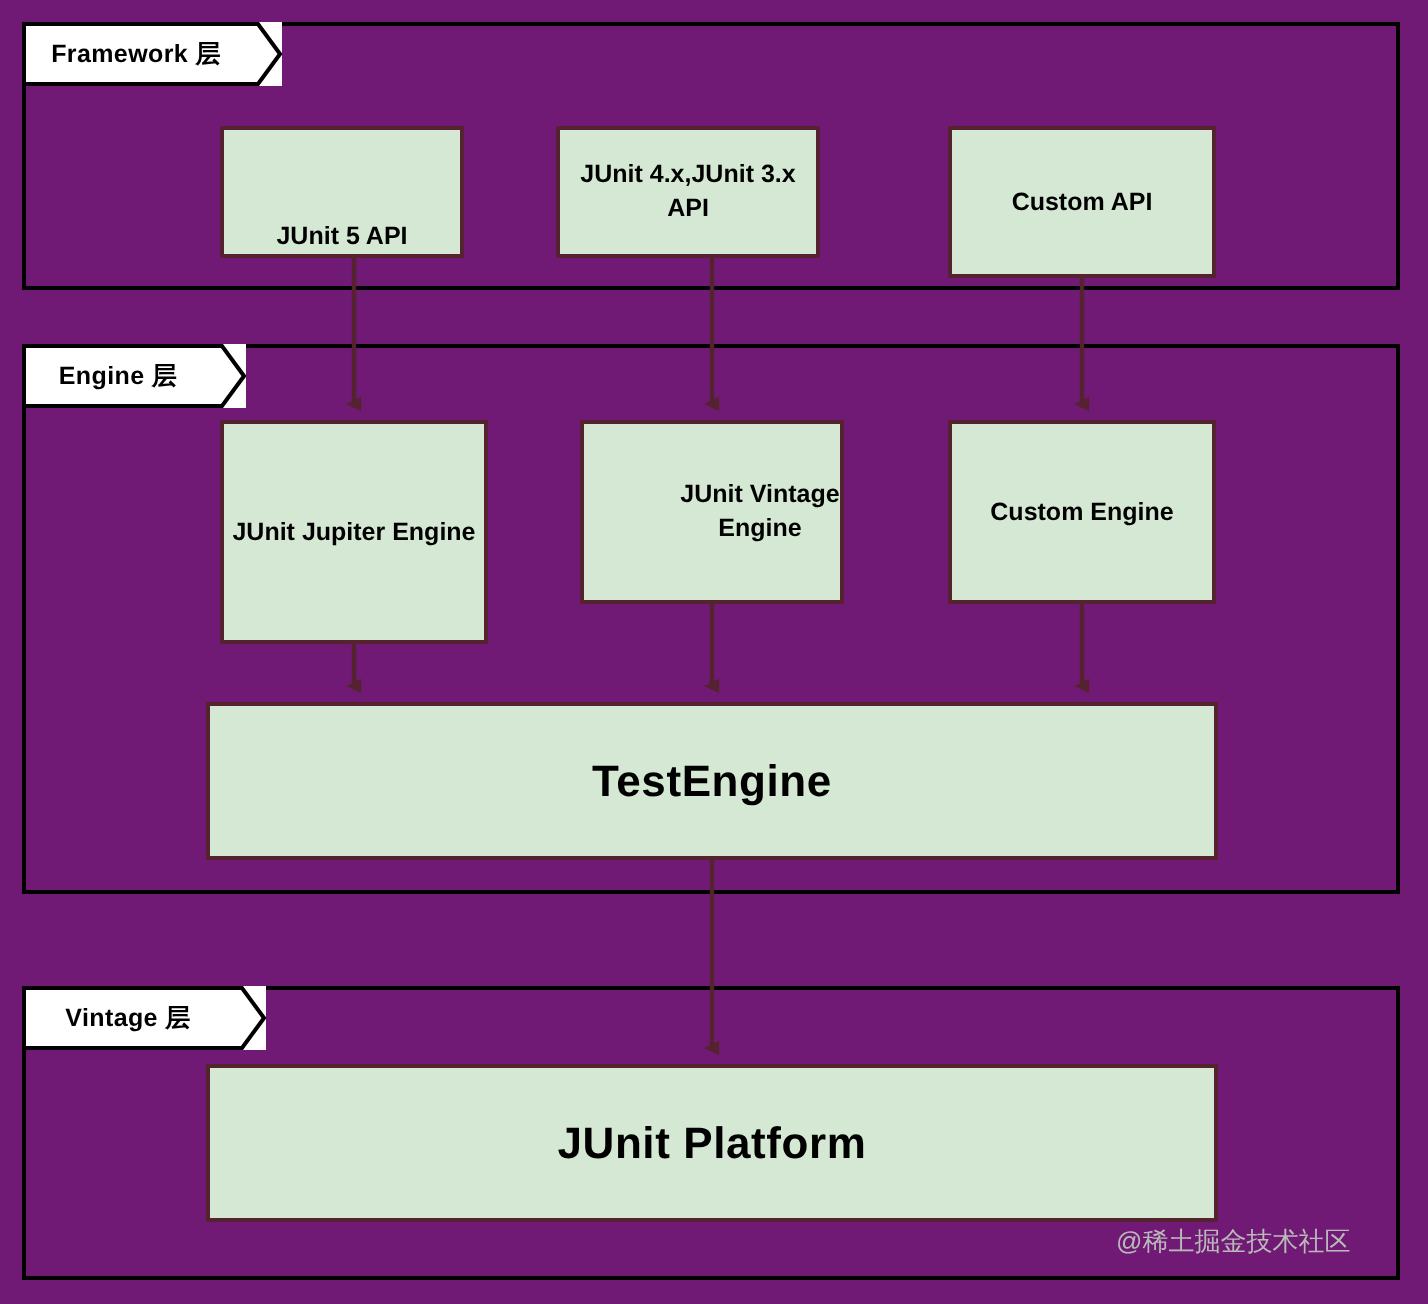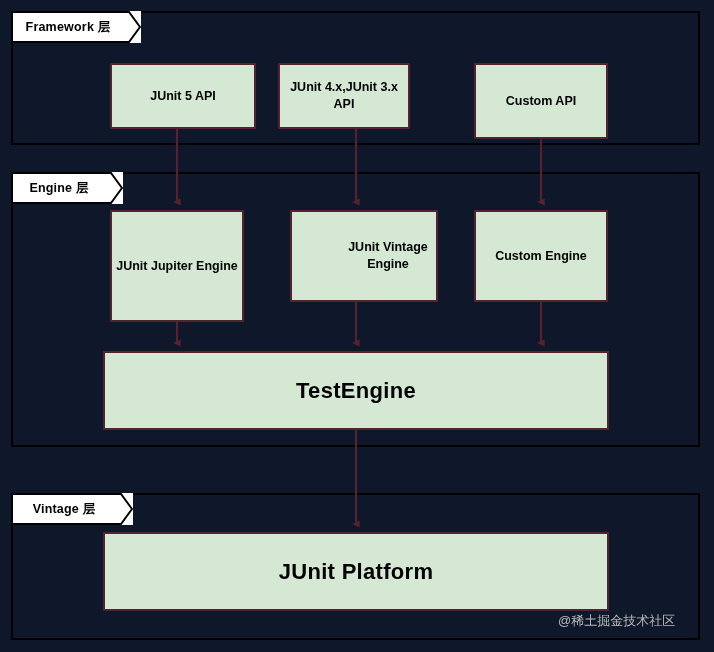--- a/index.html
+++ b/index.html
@@ -7,21 +7,21 @@
     padding: 0;
     background: #ffffff;
   }
   body {
     font-family: "Liberation Sans", sans-serif;
   }
   #canvas {
     position: relative;
     width: 714px;
     height: 652px;
-    background: #0f172a;
+    background: #701a75;
     overflow: hidden;
     text-decoration: underline;
   }
 
   
   .layer {
     position: absolute;
     box-sizing: border-box;
     border: 2px solid #000000;
     background: transparent;
@@ -97,21 +97,21 @@
 
   <div class="layer" style="left:11px; top:11px; width:689px; height:134px;"></div>
 
   <div class="layer-tab" style="left:11px; top:11px; width:130px;">
     <svg class="tab-shape" viewBox="0 0 130 32" preserveAspectRatio="none">
       <path d="M1,1 L118,1 L129,16 L118,31 L1,31 Z" fill="#ffffff" stroke="#000000" stroke-width="2"></path>
     </svg>
     <span class="tab-label">Framework 层</span>
   </div>
 
-  <div class="node small" style="left:110px; top:63px; width:146px; height:66px;">
+  <div class="node small" style="left:110px; top:63px; width:122px; height:66px;align-items:flex-end;">
     <span>JUnit 5 API</span>
   </div>
 
   <div class="node small" style="left:278px; top:63px; width:132px; height:66px; padding:0 8px;">
     <span>JUnit 4.x,JUnit 3.x API</span>
   </div>
 
   <div class="node small" style="left:474px; top:63px; width:134px; height:76px;">
     <span>Custom API</span>
   </div>
@@ -122,21 +122,21 @@
     <svg class="tab-shape" viewBox="0 0 112 32" preserveAspectRatio="none">
       <path d="M1,1 L100,1 L111,16 L100,31 L1,31 Z" fill="#ffffff" stroke="#000000" stroke-width="2"></path>
     </svg>
     <span class="tab-label">Engine 层</span>
   </div>
 
   <div class="node small" style="left:110px; top:210px; width:134px; height:112px;">
     <span>JUnit Jupiter Engine</span>
   </div>
 
-  <div class="node small" style="left:290px; top:210px; width:148px; height:92px;padding-left:48px;">
+  <div class="node small" style="left:290px; top:210px; width:132px; height:92px;padding-left:48px;">
     <span>JUnit Vintage Engine</span>
   </div>
 
   <div class="node small" style="left:474px; top:210px; width:134px; height:92px;">
     <span>Custom Engine</span>
   </div>
 
   <div class="node big" style="left:103px; top:351px; width:506px; height:79px;">
     <span>TestEngine</span>
   </div>

